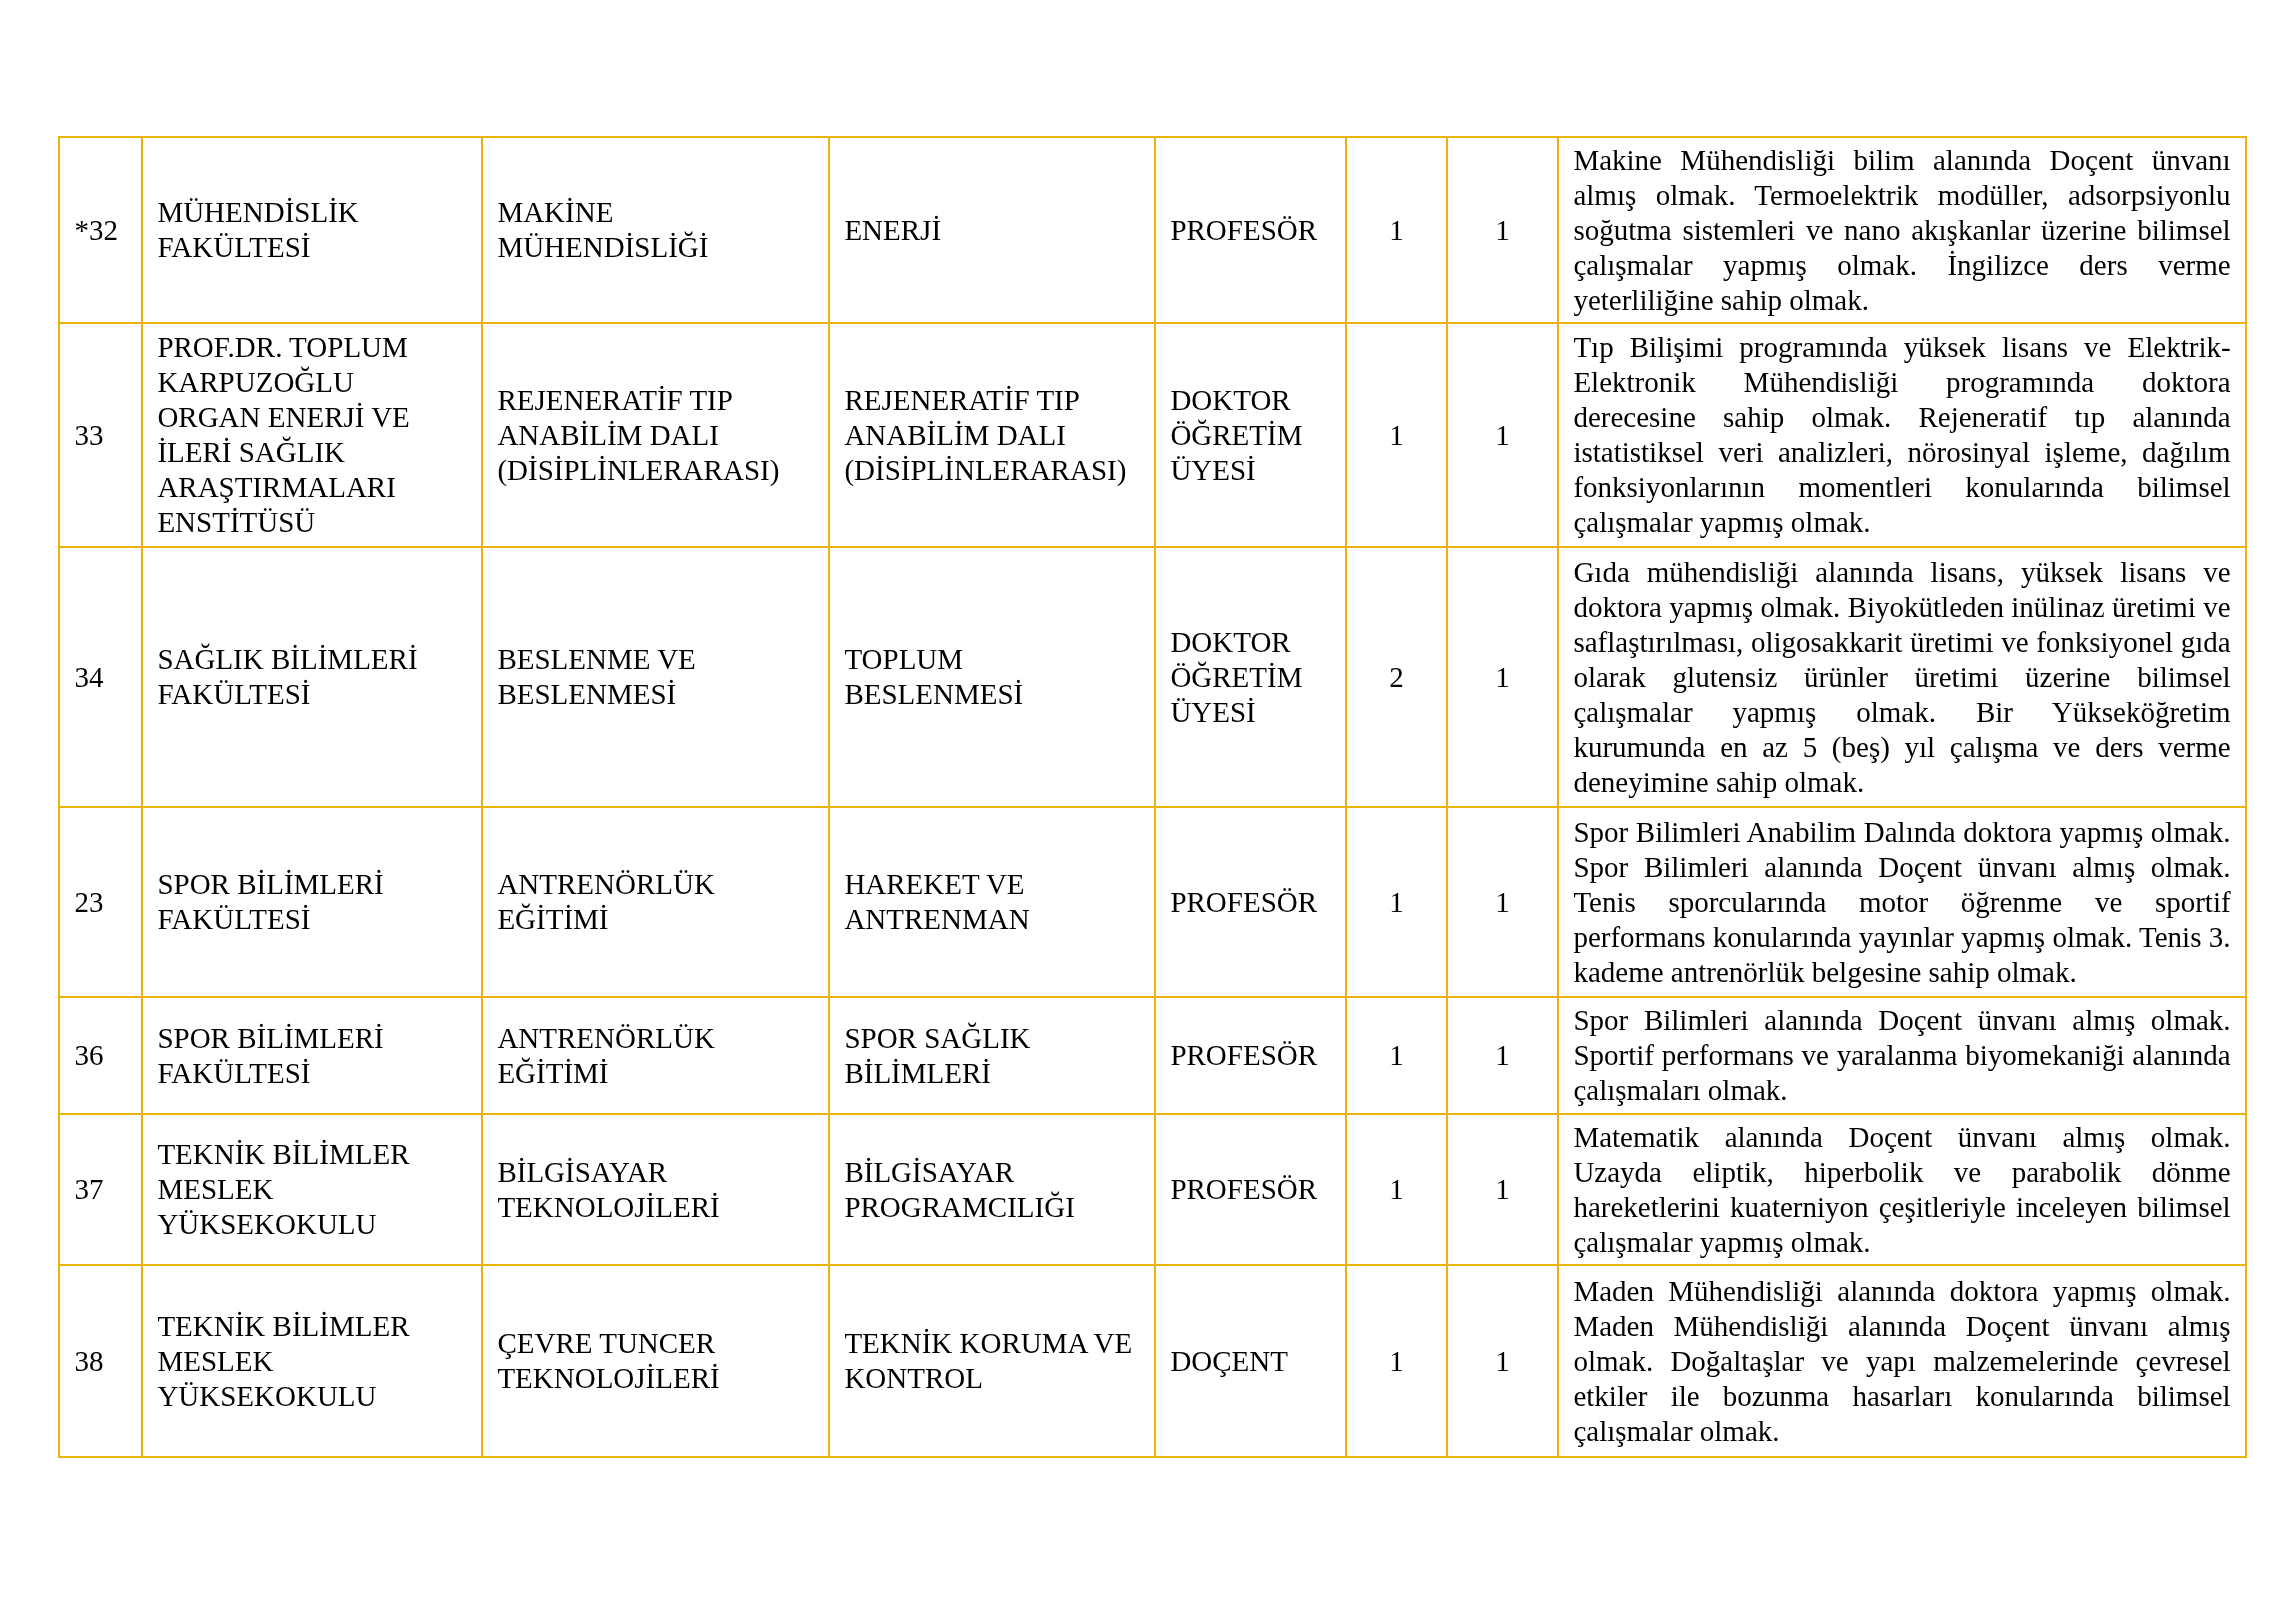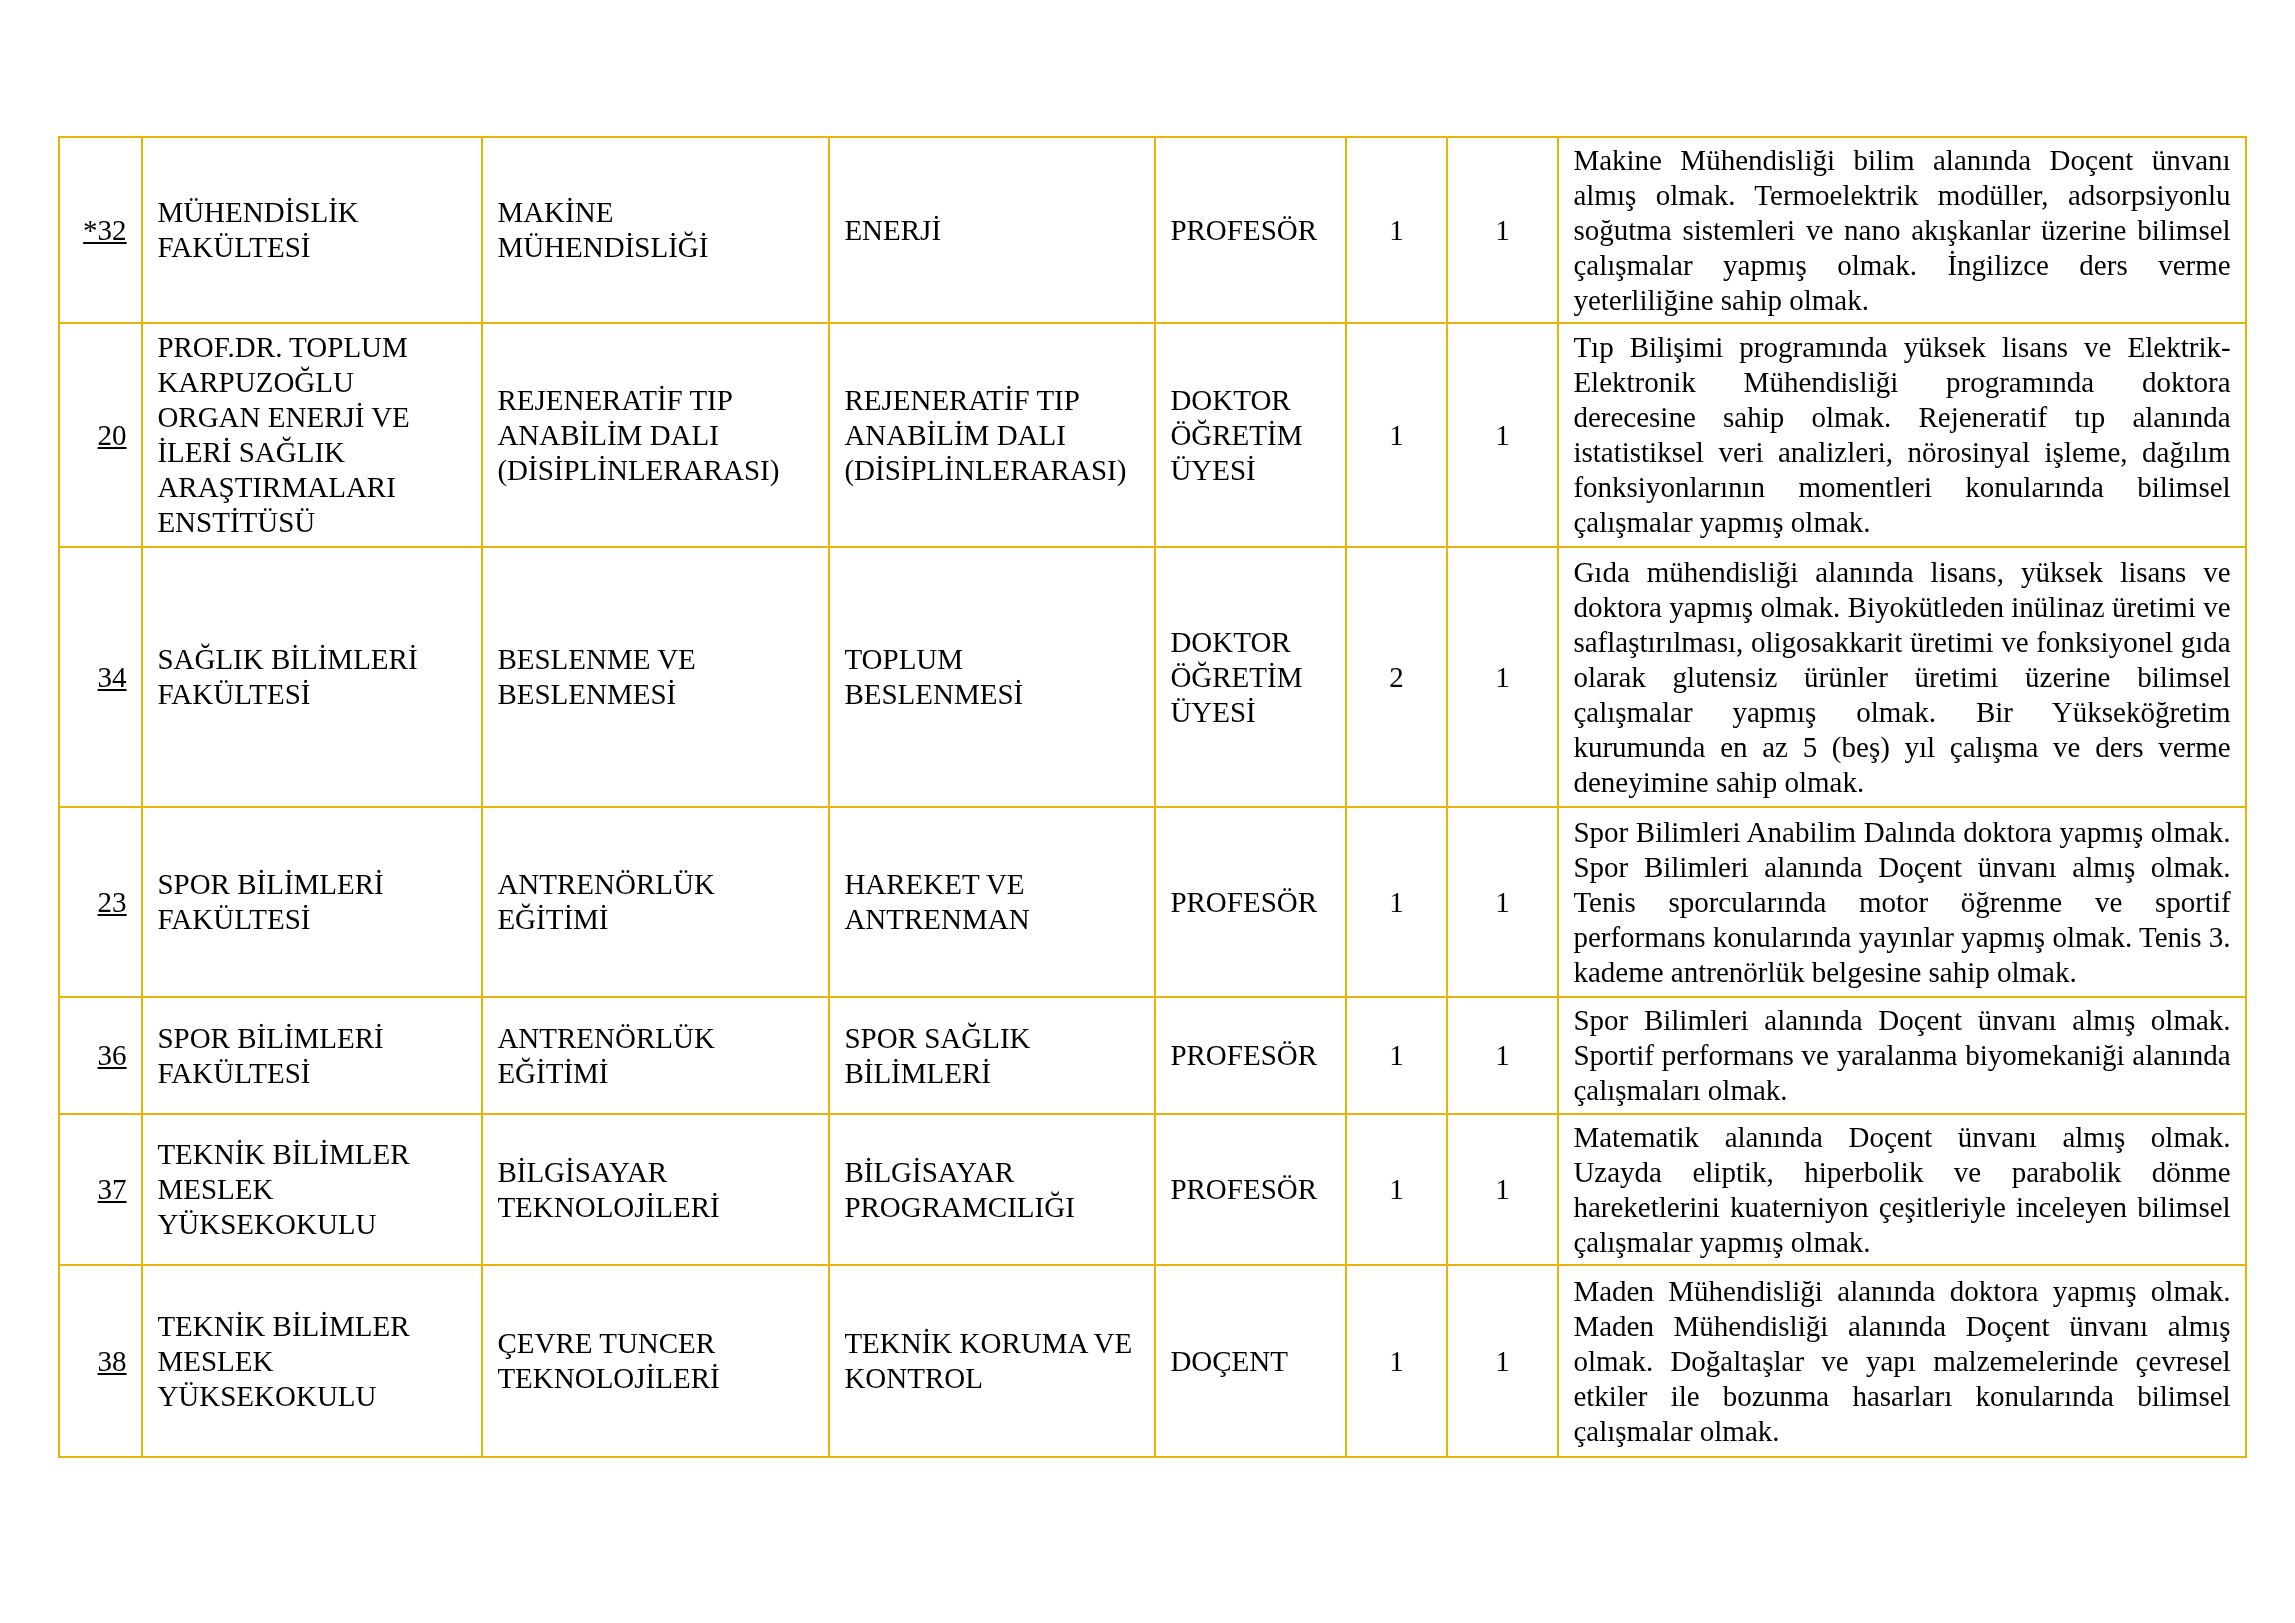--- a/index.html
+++ b/index.html
@@ -15,21 +15,21 @@
       font-size: 29px;
       color: #000;
     }
     table.positions td {
       border: 2px solid #eab308;
       vertical-align: middle;
       padding: 0 14.4px;
       line-height: 35px;
       overflow: hidden;
     }
-    td.c-no { text-align: right; padding: 0 2.6px; text-decoration: underline; }
+    td.c-no { text-align: left; padding: 0 2.6px; }
     td.c-num { text-align: center; padding: 0 2.6px; }
     td.c-req { text-align: justify; text-align-last: left; padding: 2.6px 14.4px 1.3px 14.4px; vertical-align: top; }
     .line { display: block; }
   </style>
 </head>
 <body>
 
 <div class="page">
   <table class="positions">
     <colgroup>
@@ -59,21 +59,21 @@
         </td>
         <td>
           <span class="line">PROFESÖR</span>
         </td>
         <td class="c-num">1</td>
         <td class="c-num">1</td>
         <td class="c-req">Makine Mühendisliği bilim alanında Doçent ünvanı almış olmak. Termoelektrik modüller, adsorpsiyonlu soğutma sistemleri ve nano akışkanlar üzerine bilimsel çalışmalar yapmış olmak. İngilizce ders verme yeterliliğine sahip olmak.</td>
       </tr>
 
       <tr style="height:224px">
-        <td class="c-no">20</td>
+        <td class="c-no">33</td>
         <td>
           <span class="line">PROF.DR. TOPLUM</span>
           <span class="line">KARPUZOĞLU</span>
           <span class="line">ORGAN ENERJİ VE</span>
           <span class="line">İLERİ SAĞLIK</span>
           <span class="line">ARAŞTIRMALARI</span>
           <span class="line">ENSTİTÜSÜ</span>
         </td>
         <td>
           <span class="line">REJENERATİF TIP</span>

